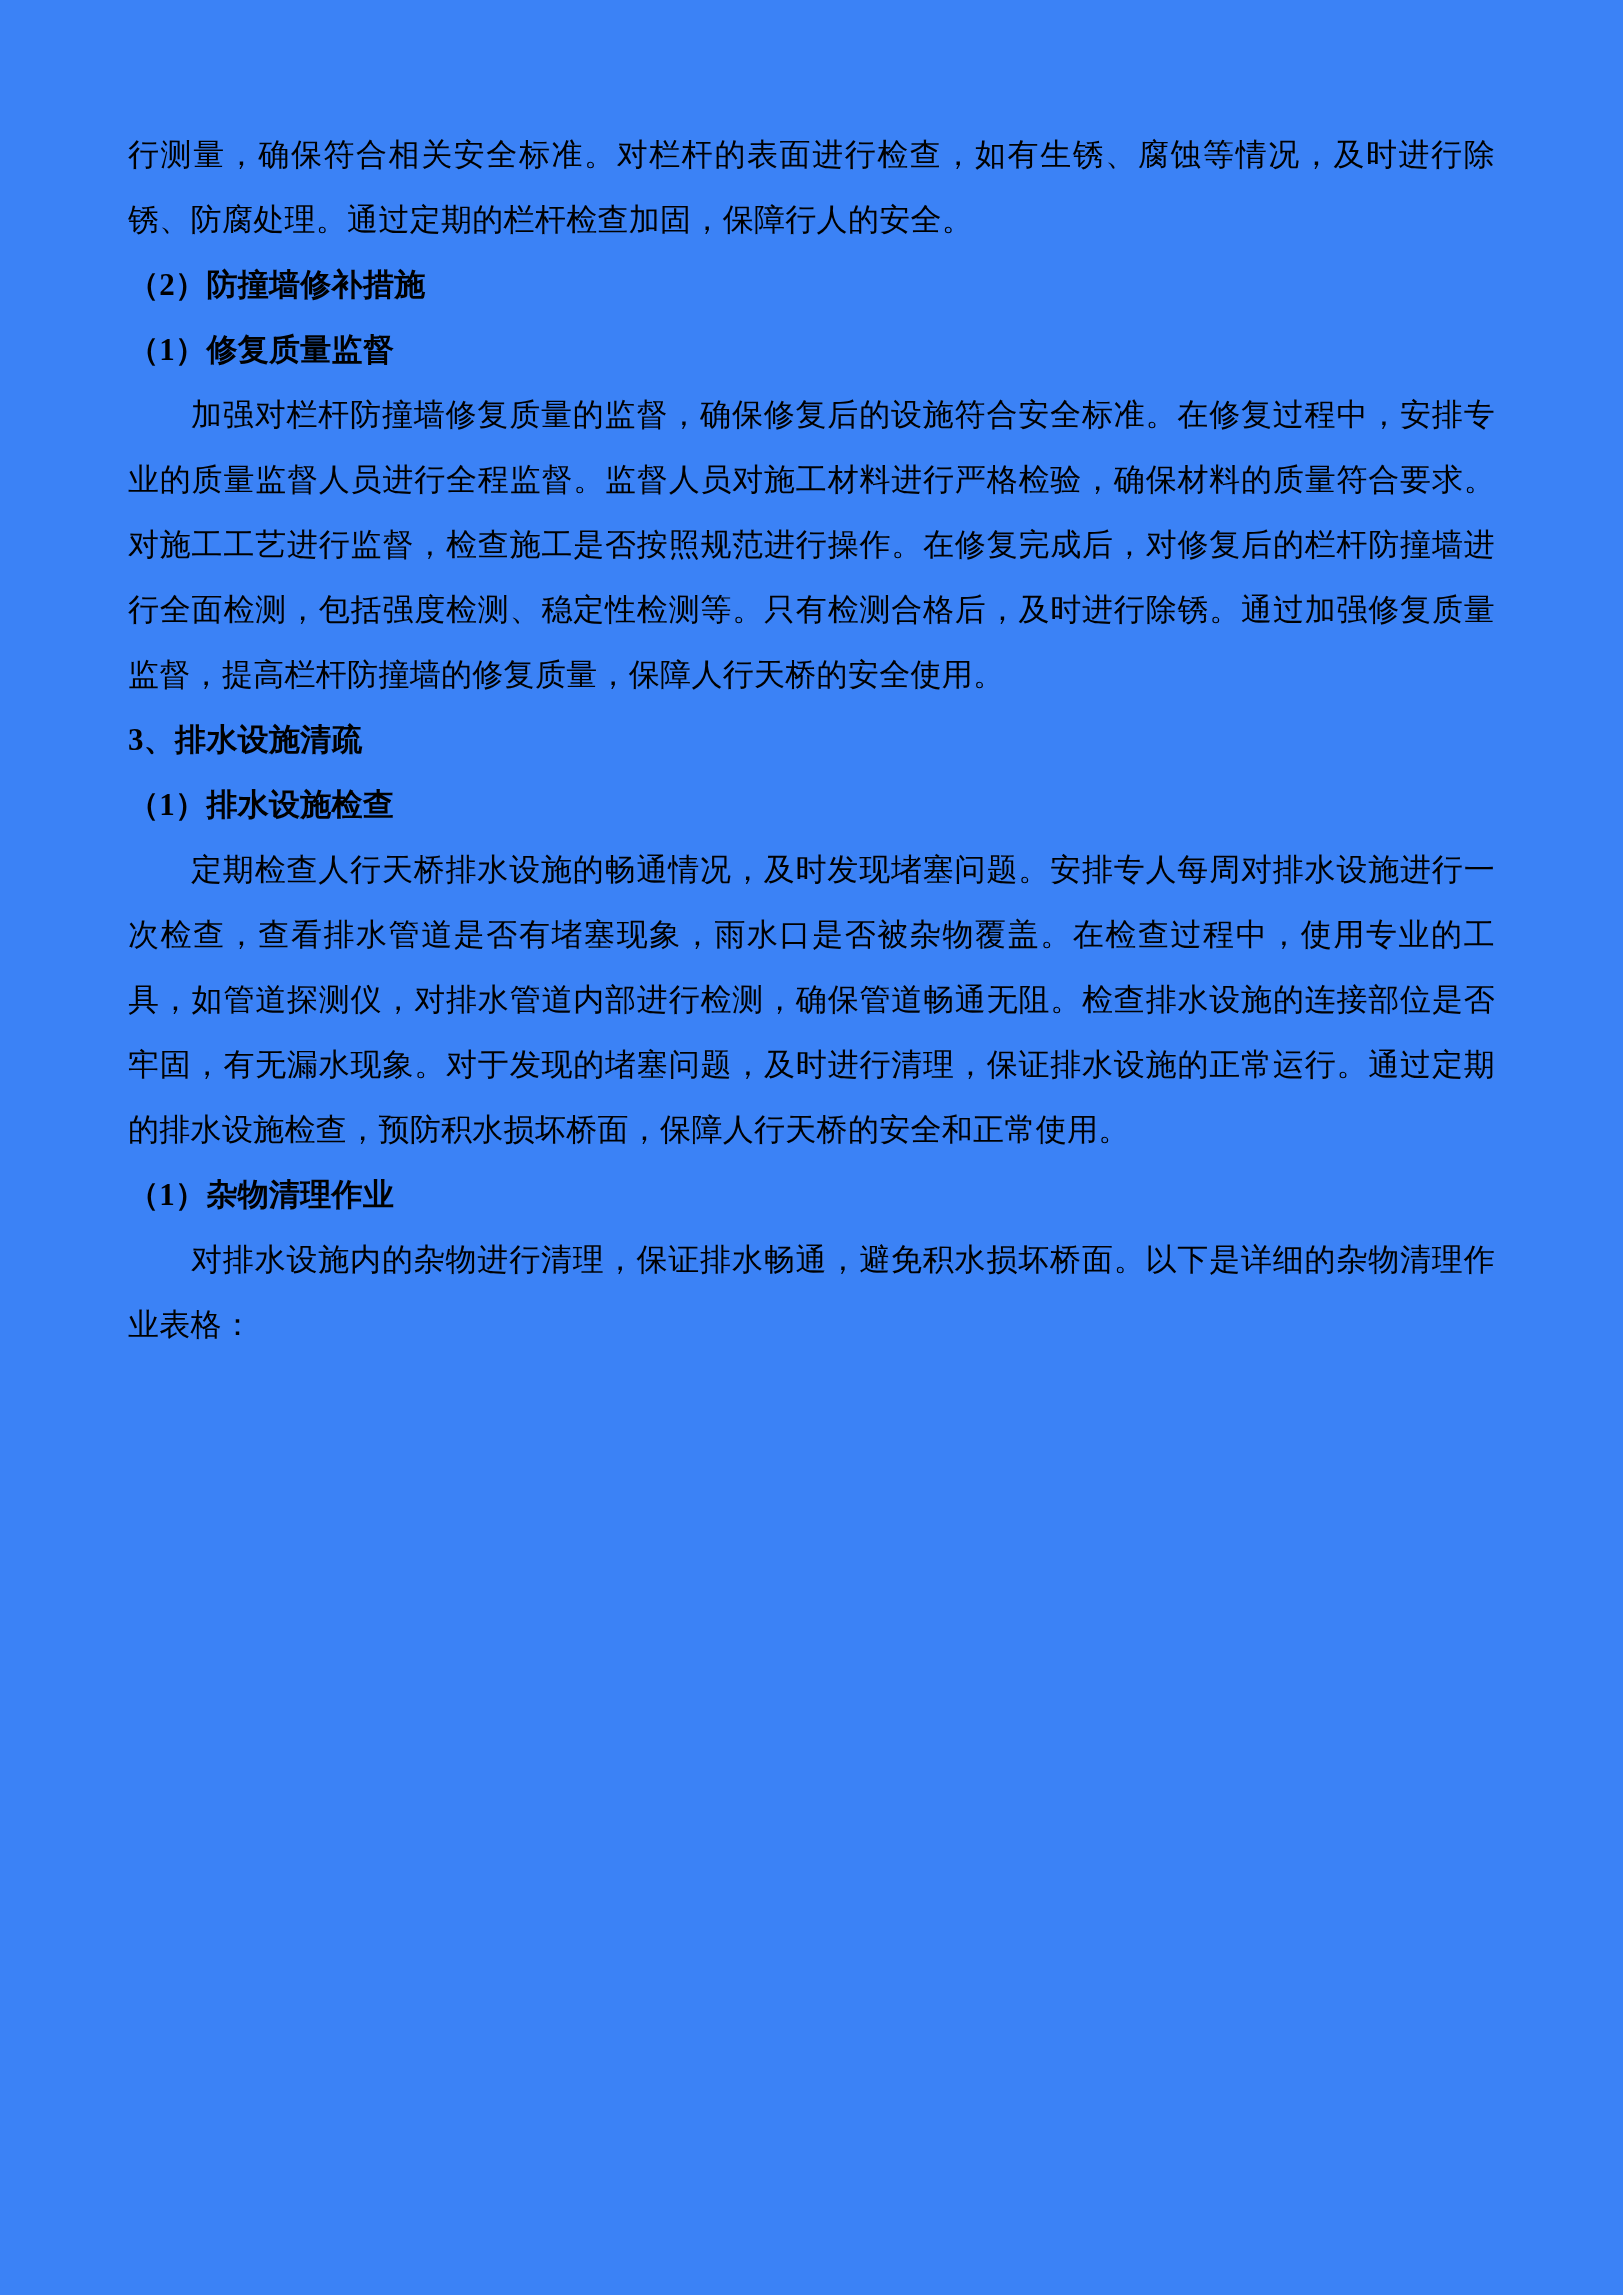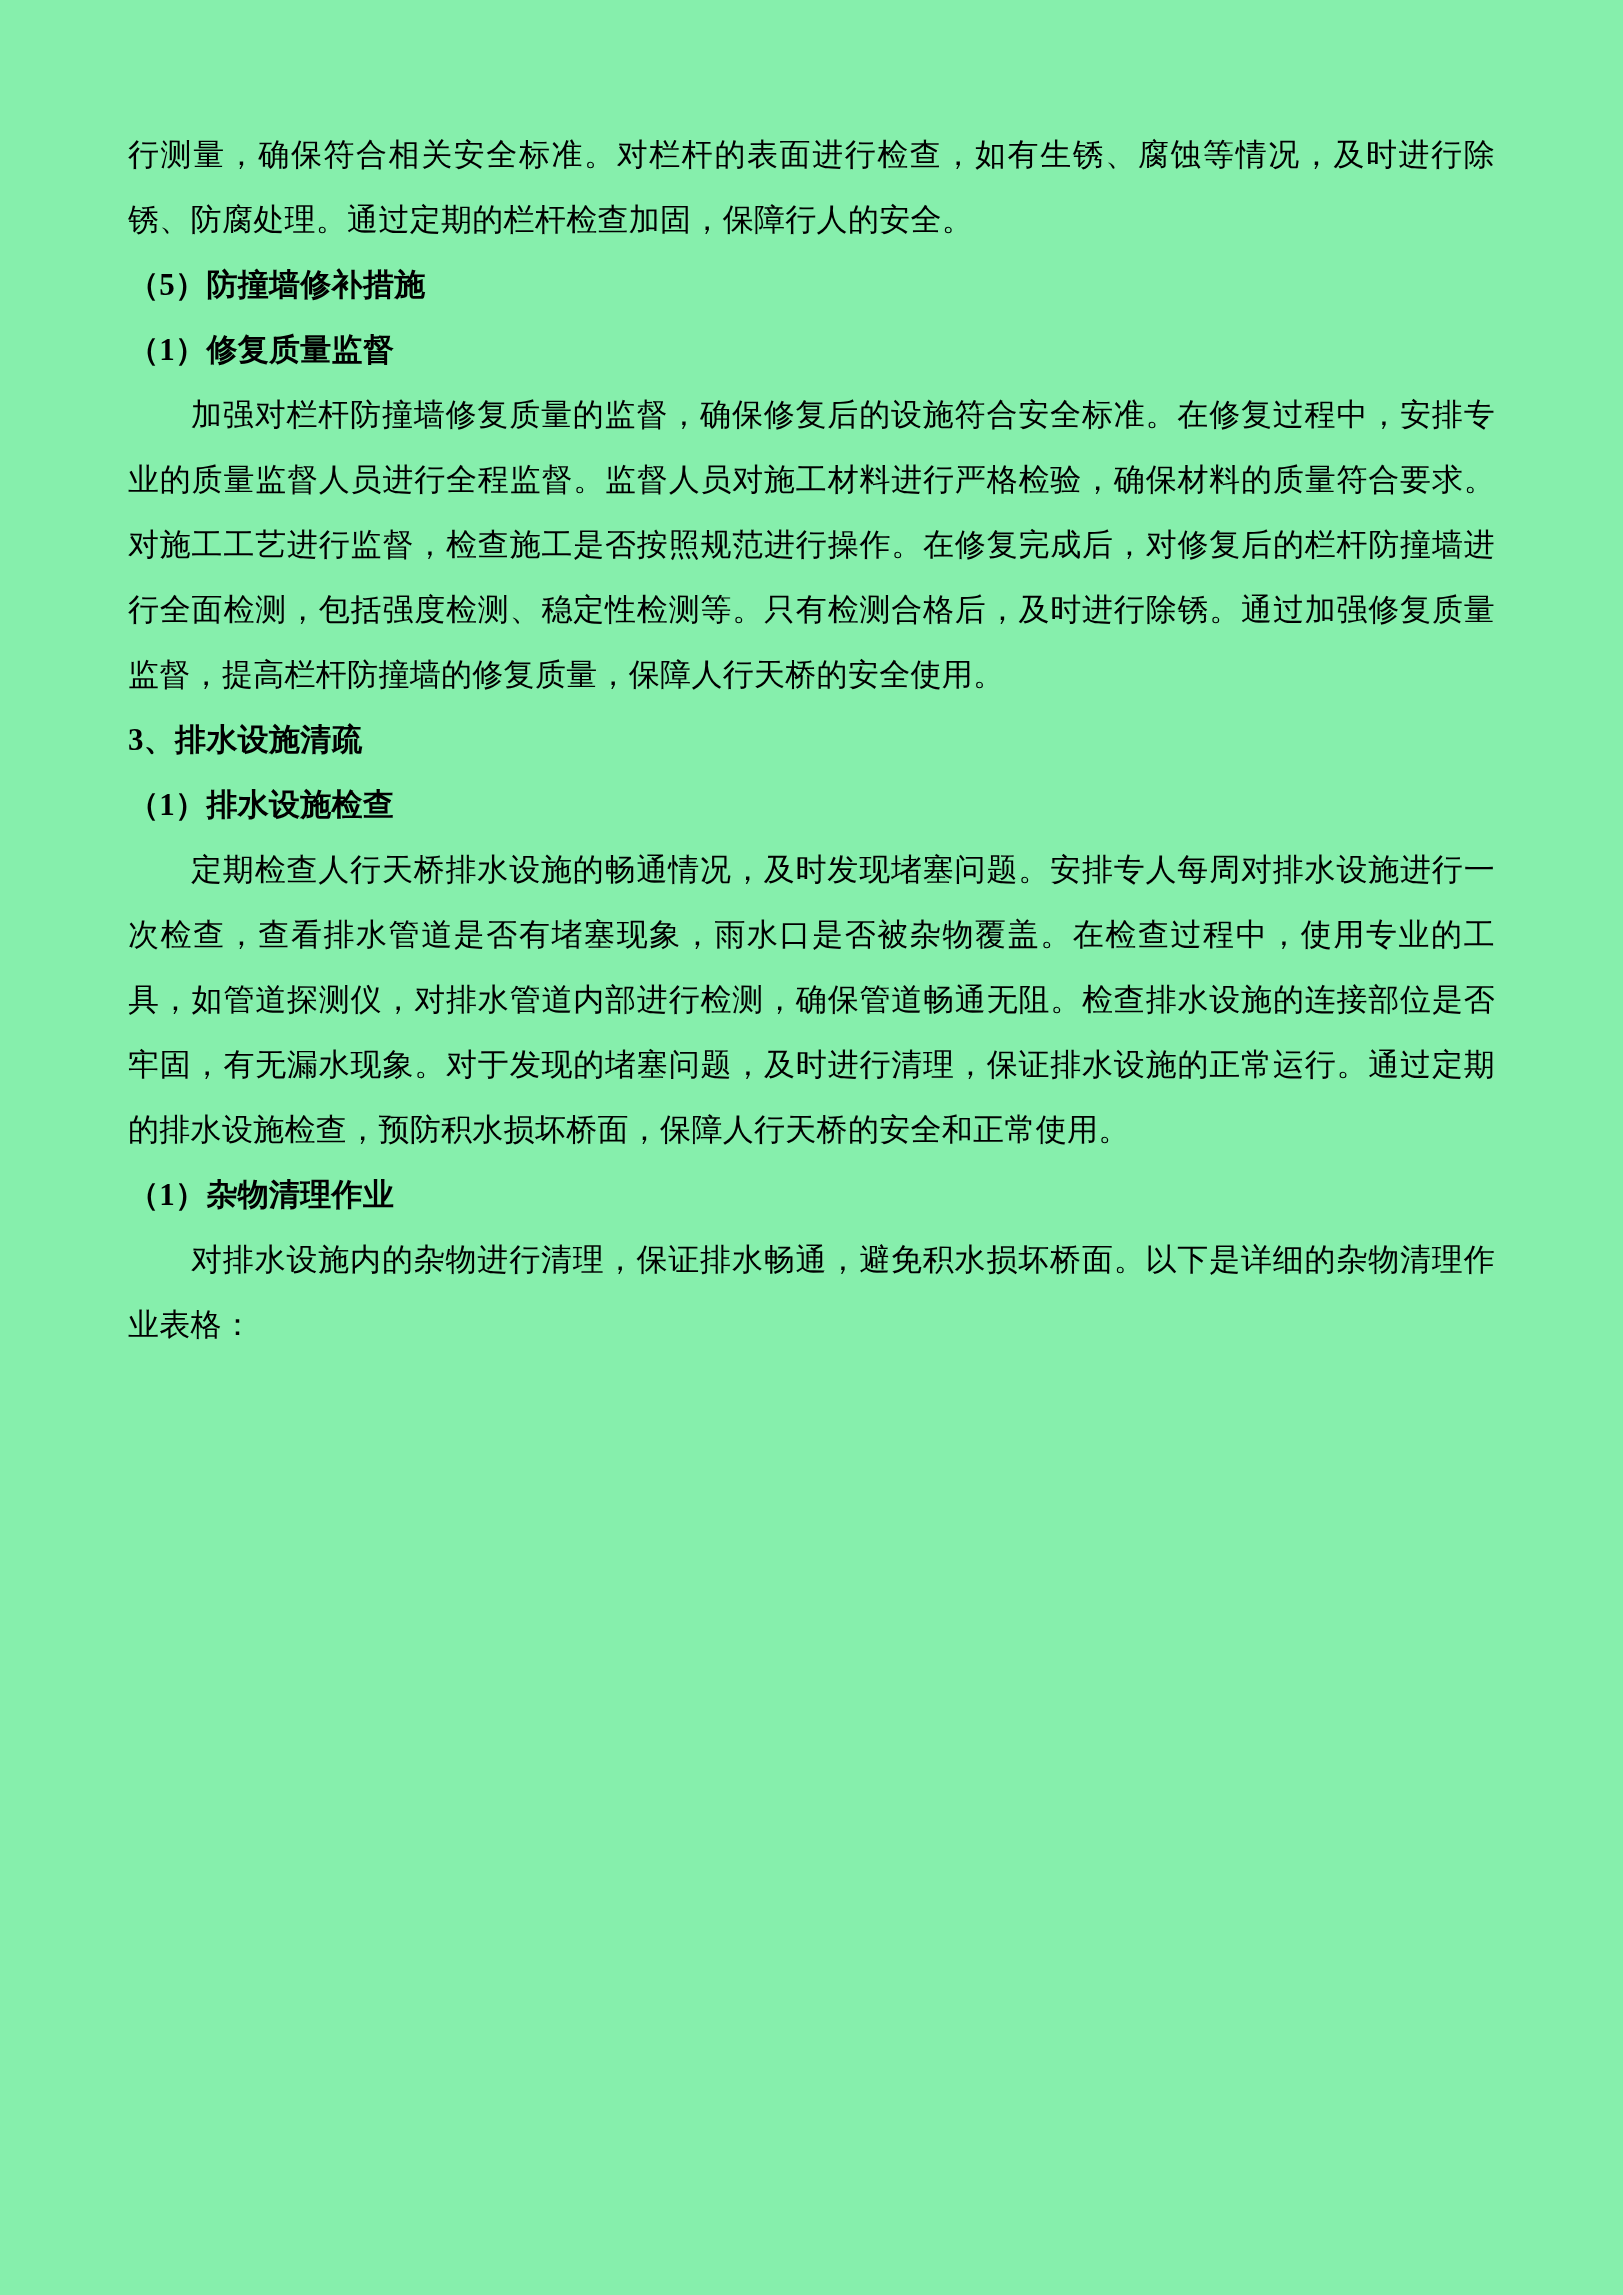--- a/index.html
+++ b/index.html
@@ -8,21 +8,21 @@
     background: #ffffff;
   }
   body {
     font-family: "Liberation Serif", "DejaVu Serif", serif;
     color: #000000;
   }
   #page {
     position: relative;
     width: 1623px;
     height: 2295px;
-    background: #86efac;
+    background: #3b82f6;
     box-sizing: border-box;
     padding: 122px 128px 98px 128px;
     overflow: hidden;
   }
   #doc-body {
     width: 1367px;
   }
 
   
   .para {
@@ -93,21 +93,21 @@
   }
 </style>
 </head>
 <body>
 
 <div id="page">
   <div id="doc-body">
 
     <p class="para">行测量，确保符合相关安全标准。对栏杆的表面进行检查，如有生锈、腐蚀等情况，及时进行除锈、防腐处理。通过定期的栏杆检查加固，保障行人的安全。</p>
 
-    <p class="heading lvl2">（5）防撞墙修补措施</p>
+    <p class="heading lvl2">（2）防撞墙修补措施</p>
 
 
     <p class="heading lvl2">（1）修复质量监督</p>
 
     <p class="para indent">加强对栏杆防撞墙修复质量的监督，确保修复后的设施符合安全标准。在修复过程中，安排专业的质量监督人员进行全程监督。监督人员对施工材料进行严格检验，确保材料的质量符合要求。对施工工艺进行监督，检查施工是否按照规范进行操作。在修复完成后，对修复后的栏杆防撞墙进行全面检测，包括强度检测、稳定性检测等。只有检测合格后，及时进行除锈。通过加强修复质量监督，提高栏杆防撞墙的修复质量，保障人行天桥的安全使用。</p>
 
     <p class="heading lvl1">3、排水设施清疏</p>
 
     <p class="heading lvl2">（1）排水设施检查</p>
 

